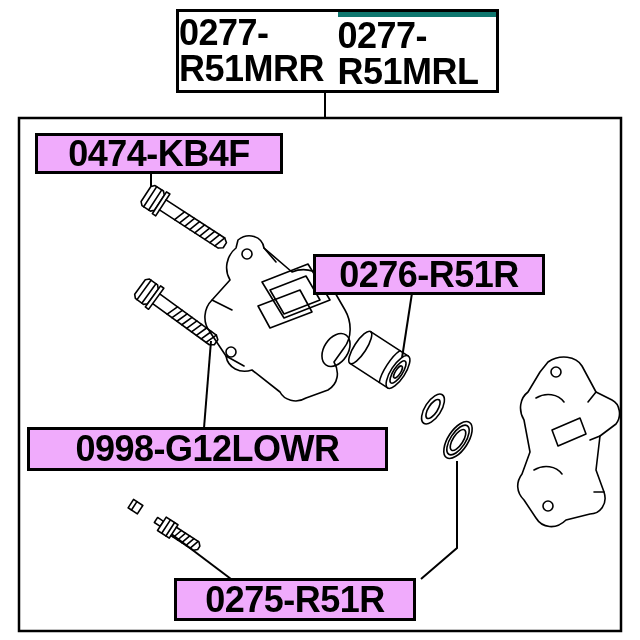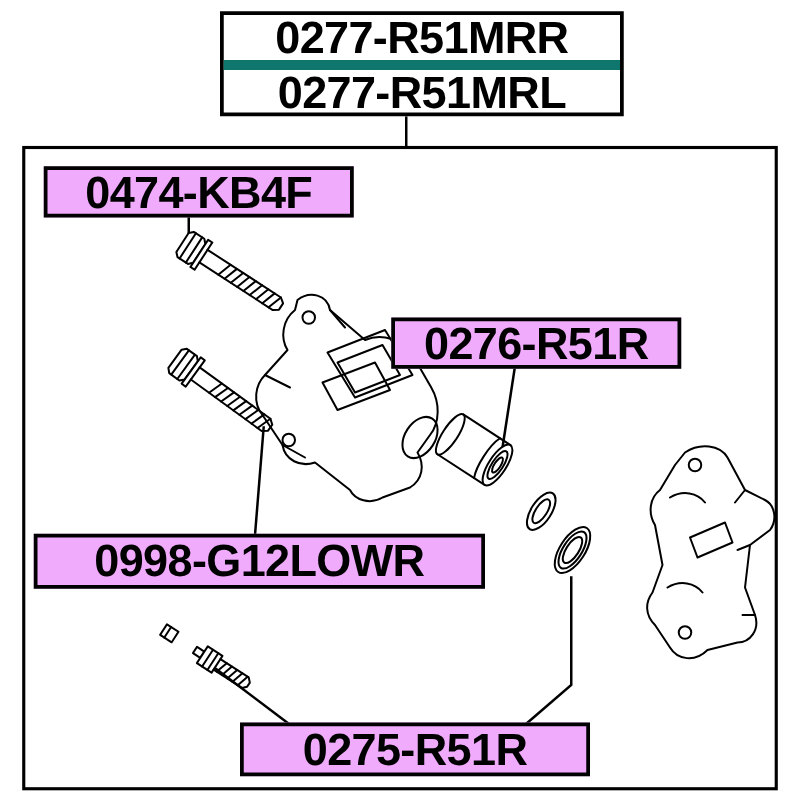--- a/index.html
+++ b/index.html
@@ -9,27 +9,27 @@
   }
   .label-box{
     position:absolute;border:3px solid #000;background:#f0abfc;
     font-weight:bold;font-size:36px;line-height:1;letter-spacing:-0.5px;
     display:flex;align-items:center;justify-content:center;
     box-sizing:border-box;white-space:nowrap;z-index:2;
   }
   .top-box{
     position:absolute;left:176px;top:9px;width:323px;height:84px;
     border:3px solid #000;background:#fff;box-sizing:border-box;
-    display:flex;flex-direction:column;z-index:2;
+    display:flex;flex-direction:row;z-index:2;
   }
   .top-box .row{
     flex:1;display:flex;align-items:center;justify-content:center;
     font-weight:bold;font-size:36px;line-height:1;letter-spacing:-0.5px;
   }
-  .top-box .row + .row{border-top:8px solid #0f766e;}
+  .top-box .row + .row{border-top:5px solid #0f766e;}
   svg.art{position:absolute;left:0;top:0;z-index:1;}
   .ln{stroke:#000;stroke-width:2;fill:none;}
   .art-stroke{stroke:#000;stroke-width:1.6;fill:none;stroke-linejoin:round;stroke-linecap:round;}
   .art-fillw{stroke:#000;stroke-width:1.6;fill:#fff;stroke-linejoin:round;}
 </style>
 </head>
 <body>
 
 <div class="page">
 
@@ -37,21 +37,21 @@
     <div class="row">0277-R51MRR</div>
     <div class="row">0277-R51MRL</div>
   </div>
 
   <div class="label-box" style="left:35px;top:133px;width:248px;height:41px;">0474-KB4F</div>
 
   <div class="label-box" style="left:313px;top:254px;width:232px;height:41px;">0276-R51R</div>
 
   <div class="label-box" style="left:27px;top:427px;width:361px;height:44px;">0998-G12LOWR</div>
 
-  <div class="label-box" style="left:192px;top:578px;width:280px;height:43px;">0275-R51R</div>
+  <div class="label-box" style="left:174px;top:578px;width:242px;height:43px;">0275-R51R</div>
 
   <svg class="art" width="640" height="640" viewBox="0 0 640 640">
 
     <rect x="19" y="118" width="602" height="513" fill="none" stroke="#000" stroke-width="2.5"></rect>
 
     <path class="ln" d="M325,93 L325,118"></path>
     <path class="ln" d="M151,172 L151,191"></path>
     <path class="ln" d="M412,293 L402,358"></path>
     <path class="ln" d="M204,428 L211,341"></path>
     <path class="ln" d="M231,579 L170,533"></path>

